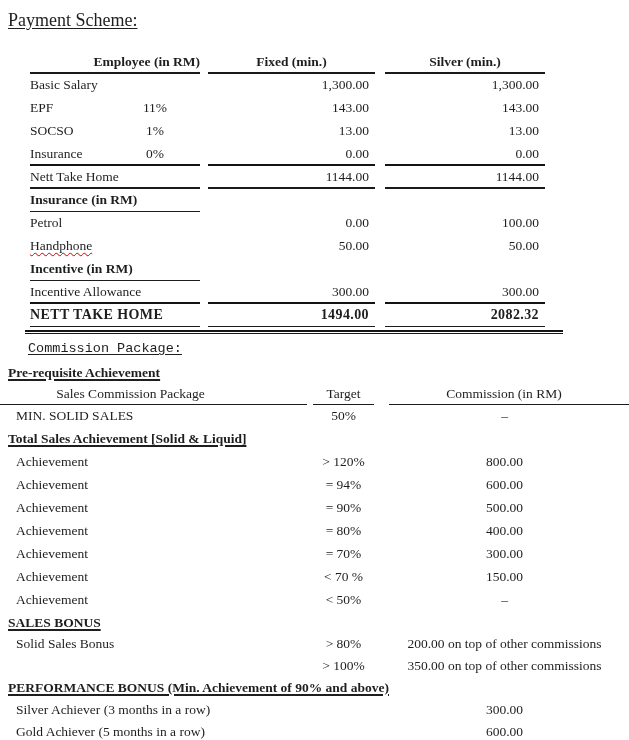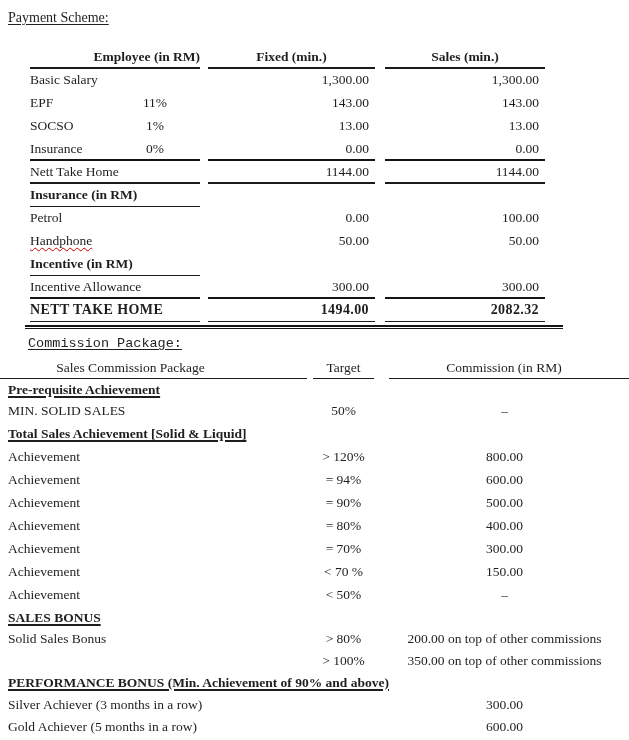--- a/index.html
+++ b/index.html
@@ -7,21 +7,21 @@
   body {
     width: 629px; height: 740px;
     font-family: "Liberation Serif", "DejaVu Serif", serif;
     font-size: 13.5px; color: #1e1e1e;
     overflow: hidden;
   }
   .doc { position: relative; width: 629px; height: 740px; background: #fff; overflow: hidden; }
 
   .h-title {
     margin: 10px 0 0 8px;
-    font-size: 14px;
+    font-size: 18px;
     text-decoration: underline;
     text-underline-offset: 2px;
   }
   .h-title2 {
     margin: 7px 0 0 28px;
     font-size: 13.5px;
     text-decoration: underline;
     text-underline-offset: 2px;
     font-family: Liberation Mono, monospace;
   }
@@ -59,21 +59,21 @@
     border-bottom: 1.5px solid #161616;
   }
 
   
   .t2 { margin-top: 6px; width: 629px; }
   .t2row { display: flex; }
   .r20 { height: 20px; line-height: 20px; }
   .r21 { height: 21px; line-height: 21px; }
   .r22 { height: 22px; line-height: 21px; }
   .r23 { height: 23px; line-height: 22px; }
-  .s1 { width: 307px; padding-left: 8px; }
+  .s1 { width: 307px; padding-left: 16px; }
   .s2 { width: 73px; text-align: center; }
   .s3 { flex: 1; text-align: center; }
   .sh1 { width: 307px; text-align: center; padding-right: 46px; }
   .g1 { width: 6px; }
   .sh2 { width: 61px; text-align: center; }
   .g2 { width: 15px; }
   .sh3 { flex: 1; text-align: center; padding-right: 10px; }
   .sect {
     font-weight: bold;
     margin-left: 8px;
@@ -87,21 +87,21 @@
 
 <div class="doc">
 
   <div class="h-title">Payment Scheme:</div>
 
   <div class="t1">
 
     <div class="t1row">
       <div class="c1 hd u2">Employee (in RM)</div>
       <div class="c2 hd u2">Fixed (min.)</div>
-      <div class="c3 hd u2">Sales (min.)</div>
+      <div class="c3 hd u2">Silver (min.)</div>
     </div>
 
     <div class="t1row">
       <div class="c1">
         <span class="lbl">Basic Salary</span>
         <span class="pct"></span>
       </div>
       <div class="c2">1,300.00</div>
       <div class="c3">1,300.00</div>
     </div>
@@ -188,33 +188,33 @@
       <div class="c2 u1">1494.00</div>
       <div class="c3 u1">2082.32</div>
     </div>
   </div>
 
   <div class="dline"></div>
 
   <div class="h-title2">Commission Package:</div>
 
   <div class="t2">
+
+    <div class="t2row r21">
+      <span class="sect">Pre-requisite Achievement</span>
+    </div>
 
     <div class="t2row r22">
       <div class="sh1 u1">Sales Commission Package</div>
       <div class="g1"></div>
       <div class="sh2 u1">Target</div>
       <div class="g2"></div>
       <div class="sh3 u1">Commission (in RM)</div>
     </div>
 
-    <div class="t2row r21">
-      <span class="sect">Pre-requisite Achievement</span>
-    </div>
-
     <div class="t2row r23">
       <div class="s1">MIN. SOLID SALES</div>
       <div class="s2">50%</div>
       <div class="s3">–</div>
     </div>
 
     <div class="t2row r23">
       <span class="sect">Total Sales Achievement [Solid &amp; Liquid]</span>
     </div>
 

